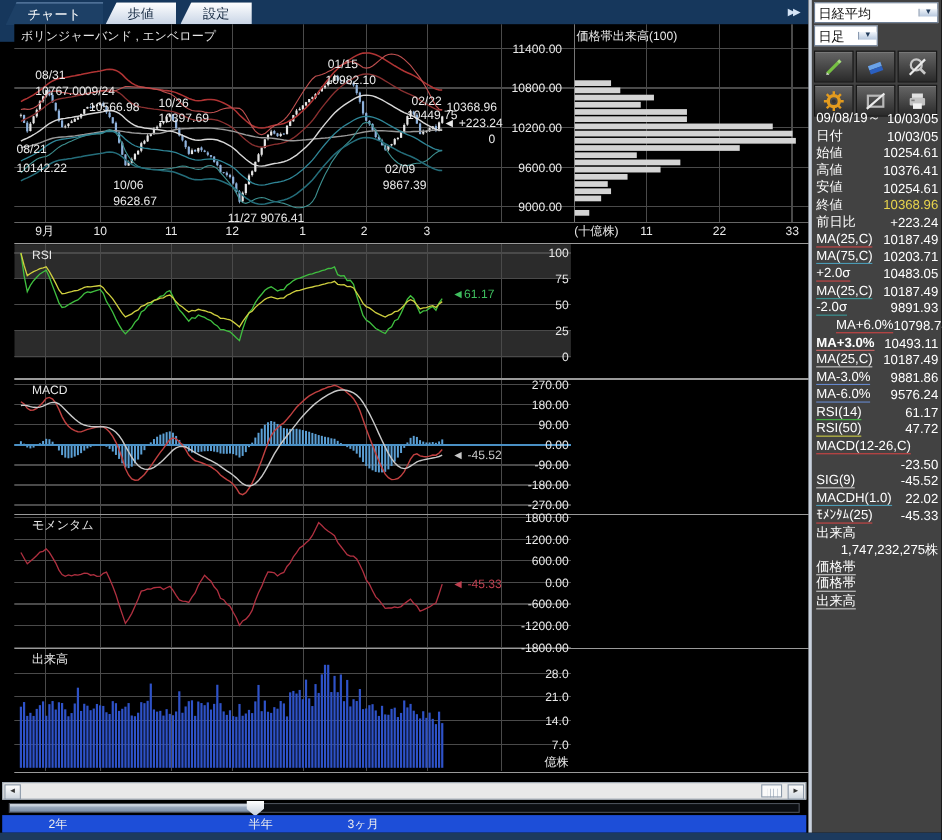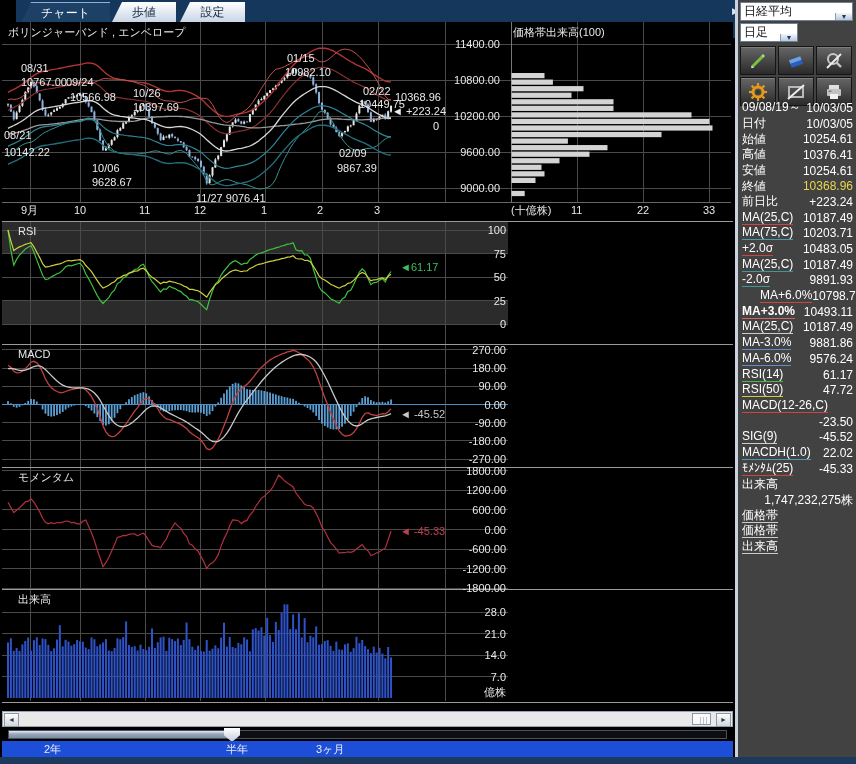--- a/index.html
+++ b/index.html
@@ -1,29 +1,29 @@
 <!DOCTYPE html>
 <html><head>
 <meta charset="utf-8">
 <style>
   html,body{margin:0;padding:0;background:#222;}
   .app{position:relative;width:856px;height:764px;background:#000;overflow:hidden;
        font-family:"Liberation Sans","DejaVu Sans",sans-serif;-webkit-font-smoothing:antialiased;}
   
-  .tabbar{position:absolute;left:16px;top:0;width:735px;height:38px;background:#16375c;}
+  .tabbar{position:absolute;left:0;top:0;width:735px;height:38px;background:#16375c;}
   .tab{position:absolute;top:2px;height:20px;line-height:20px;text-align:center;font-size:12px;
        clip-path:polygon(10px 0,100% 0,100% 100%,0 100%);cursor:default;}
   .tab-active{left:5px;width:89px;background:#1d4066;border-top:1px solid #8fb0d8;color:#fff;}
   .tab-plain{background:linear-gradient(#ffffff,#c9d5e6);color:#12263e;}
   .tab2{left:96px;width:64px;}
   .tab3{left:164px;width:65px;}
   .tab-overflow{position:absolute;left:708px;top:4px;width:26px;height:15px;color:#d5e4f6;
        font-size:9px;letter-spacing:-2px;text-align:center;line-height:15px;}
   
-  .chart-region{position:absolute;left:2px;top:22px;width:731px;height:681px;background:#000;}
+  .chart-region{position:absolute;left:13px;top:22px;width:731px;height:681px;background:#000;}
   svg text{font-family:"Liberation Sans","DejaVu Sans",sans-serif;}
   
   .hscroll{position:absolute;left:2px;top:711px;width:731px;height:16px;background:#e9e9e9;
        border:1px solid #9aa4b0;box-sizing:border-box;}
   .sb-btn{position:absolute;top:1px;width:13px;height:12px;background:linear-gradient(#fdfdfd,#cfd6df);
        border:1px solid #8b98a8;font-size:7px;color:#333;text-align:center;line-height:12px;}
   .sb-left{left:1px;}
   .sb-right{right:1px;}
   .sb-thumb{position:absolute;left:689px;top:1px;width:19px;height:12px;background:#fafafa;
        border:1px solid #8b98a8;box-sizing:border-box;
@@ -37,21 +37,21 @@
        background:linear-gradient(#e6ecf3,#97a6ba 45%,#7c8ea6);}
   .rs-thumb{position:absolute;left:222px;top:0px;width:16px;height:14px;
        background:linear-gradient(#ffffff,#c3ccd8);
        clip-path:polygon(0 0,100% 0,100% 52%,50% 100%,0 52%);}
   .range-labels{position:absolute;left:2px;top:741px;width:731px;height:16px;background:#1d4ed8;}
   .range-labels span{position:absolute;top:1px;color:#eee;font-size:11px;}
   
   .side-panel{position:absolute;left:735px;top:0;width:121px;height:757px;background:#424242;
        border-left:3px solid #c9d2de;box-sizing:border-box;color:#fff;}
   .combo{position:absolute;left:2px;height:19px;background:#fff;border:1px solid #6e7f95;
-       box-sizing:border-box;display:flex;align-items:flex-end;}
+       box-sizing:border-box;display:flex;align-items:center;}
   .combo-sym{top:2px;width:113px;}
   .combo-tf{top:23px;width:58px;}
   .combo-text{flex:1;font-size:12px;color:#111;padding:1px 0 0 3px;overflow:hidden;white-space:nowrap;}
   .combo-arrow{width:16px;background:linear-gradient(#f2f6fb,#b7c8de);border-left:1px solid #8a9ab0;
        color:#223c5c;font-size:7px;display:flex;align-items:center;justify-content:center;}
   .icon-grid{position:absolute;left:2px;top:46px;display:grid;grid-template-columns:repeat(3,36px);gap:2px;}
   .icon-btn{height:27px;background:linear-gradient(#666,#2a2a2a);border:1px solid #151515;
        box-shadow:inset 0 1px 0 #7e7e7e;display:flex;align-items:center;justify-content:center;}
   .rows{position:absolute;left:0;top:100px;right:0;}
   .irow{height:15.7px;display:flex;justify-content:space-between;align-items:center;

